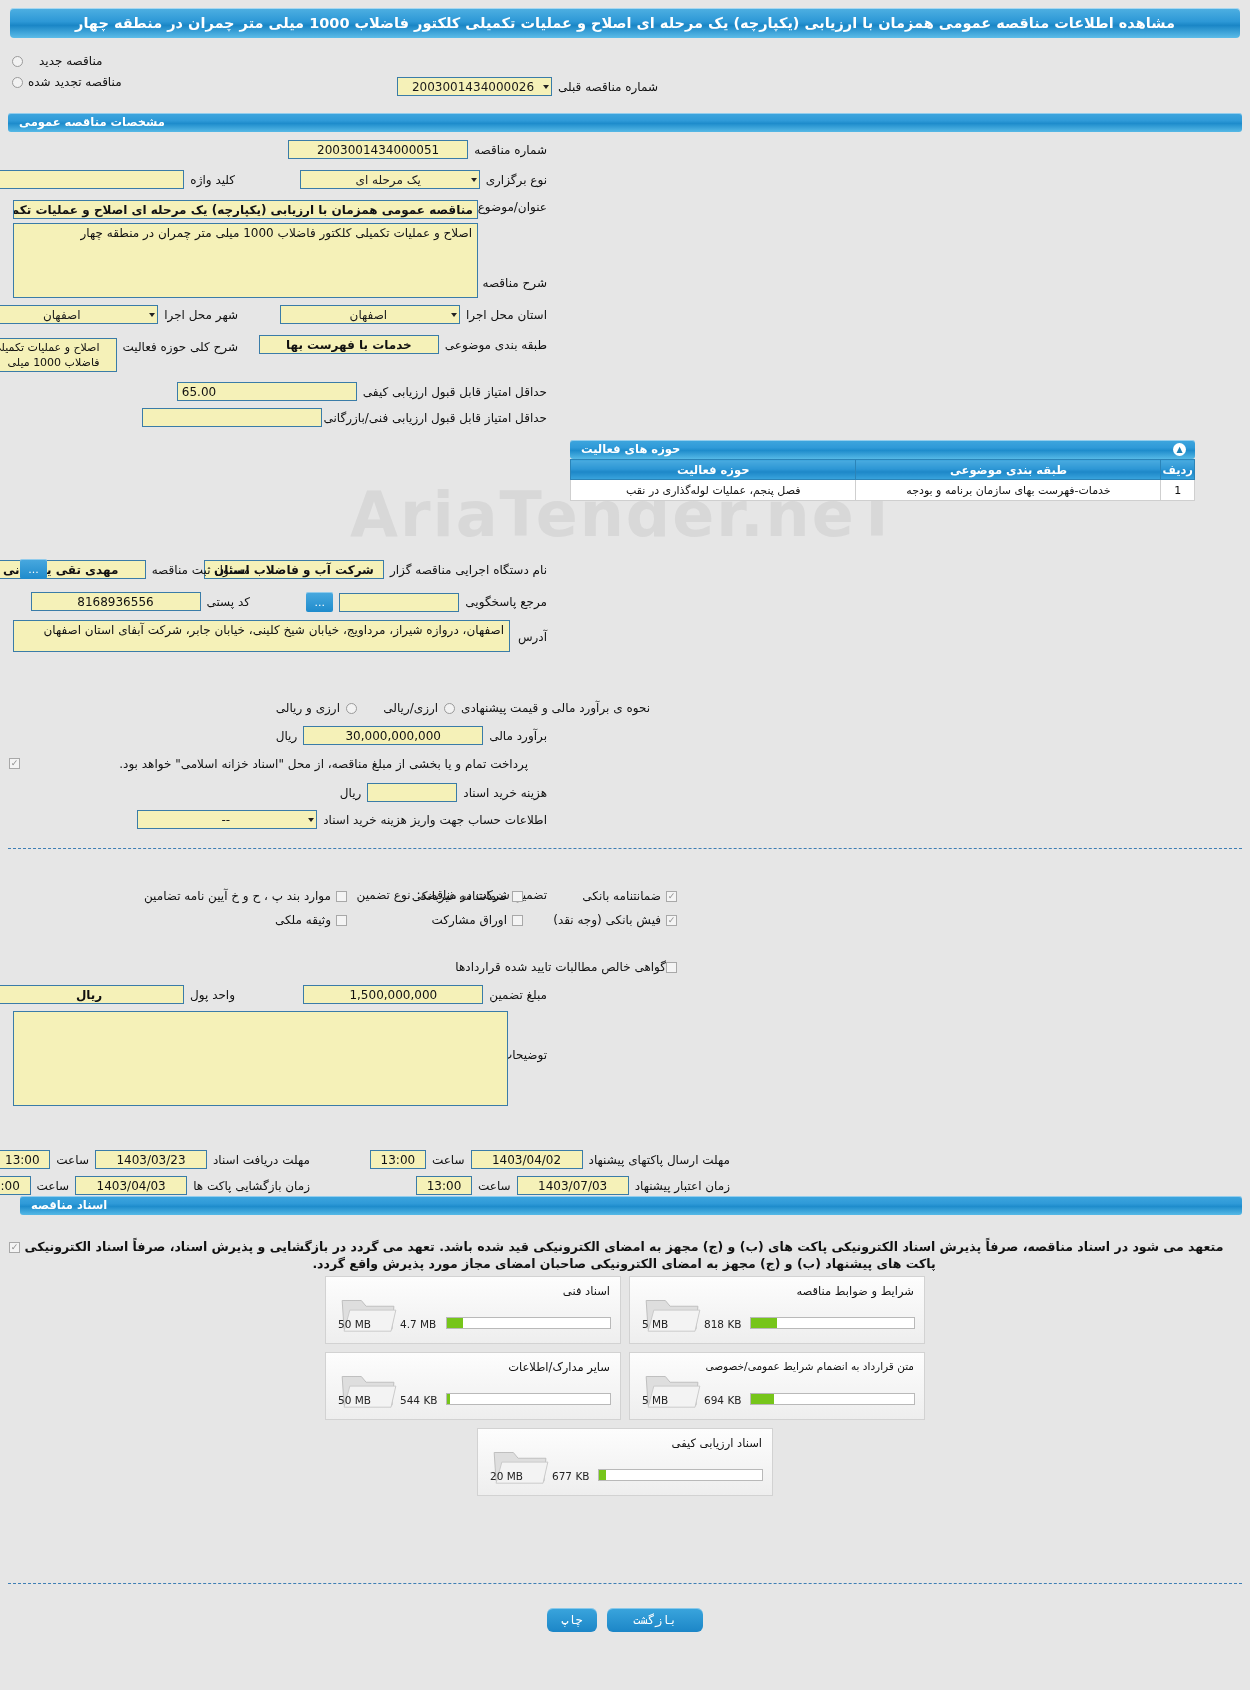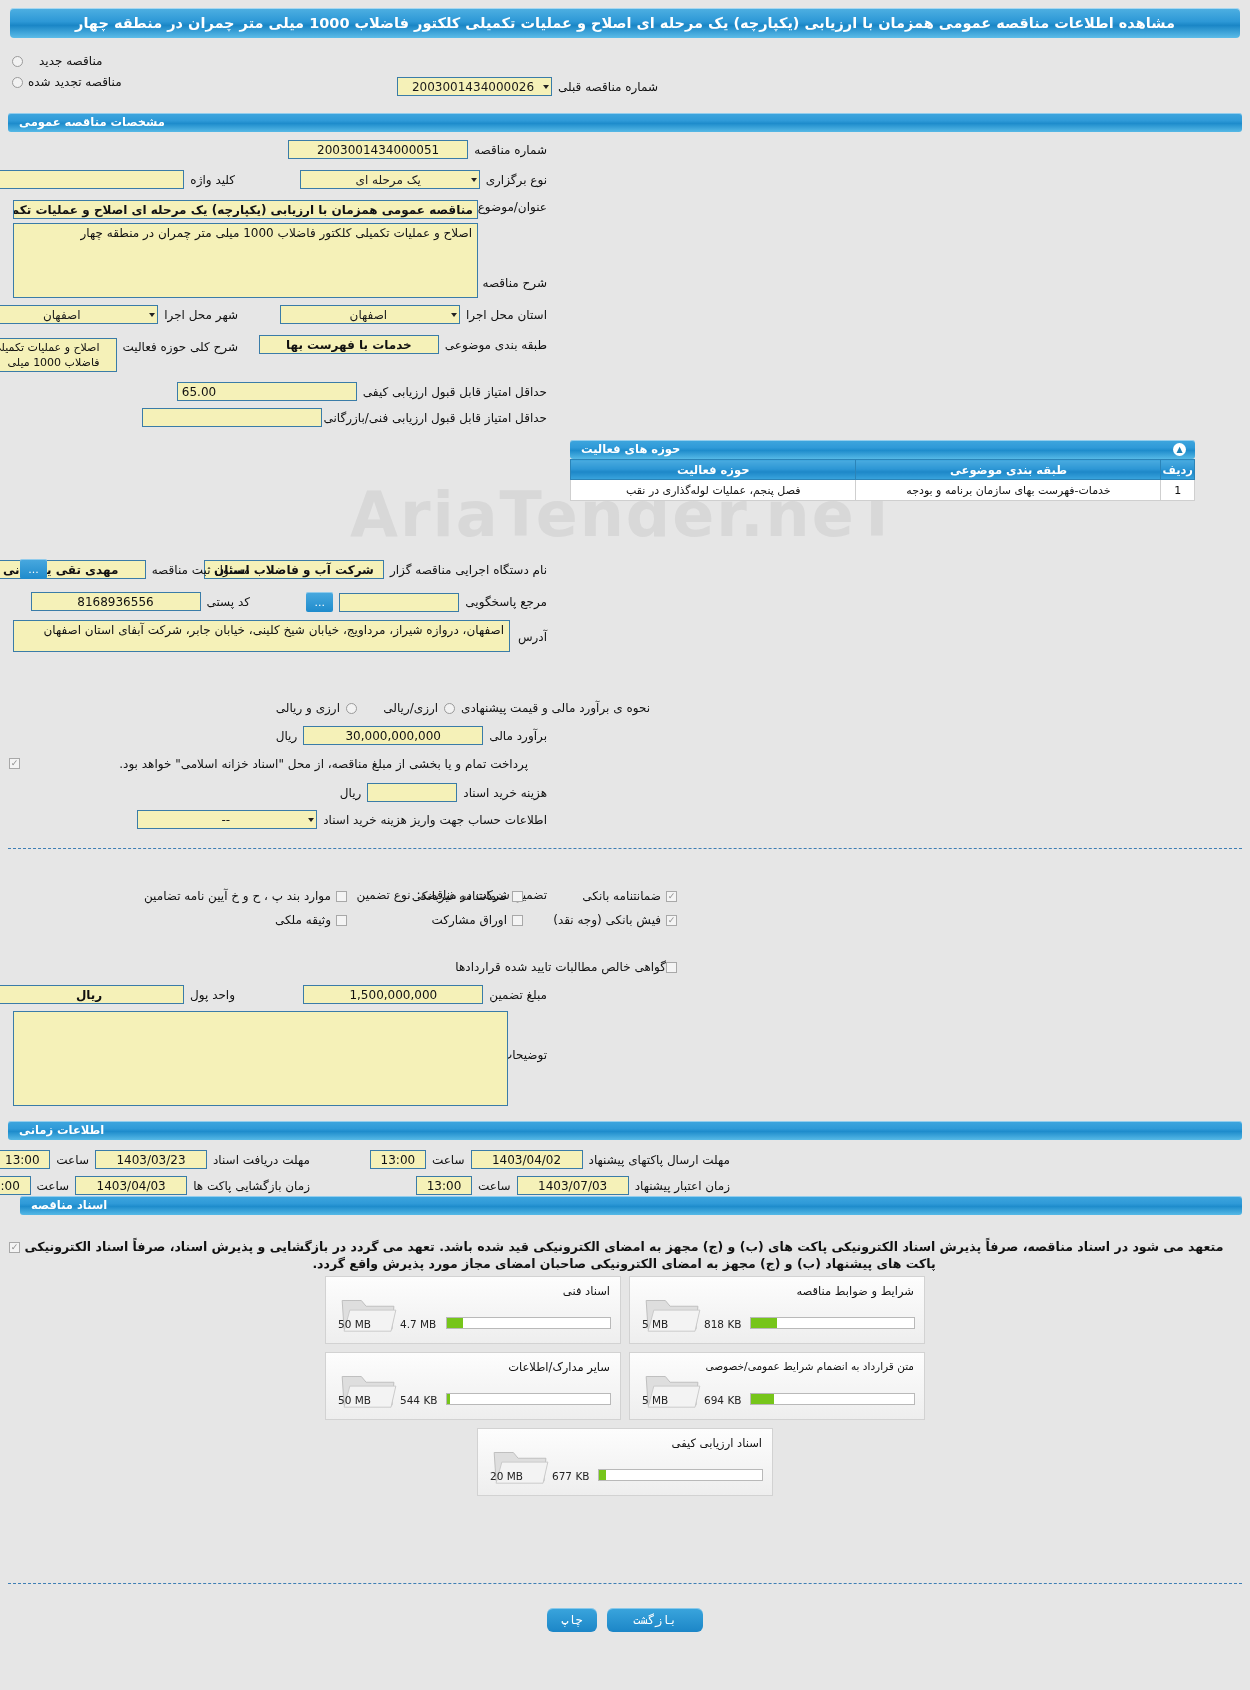--- a/index.html
+++ b/index.html
@@ -340,25 +340,20 @@
     <div class="fld" style="width:180px; justify-content:center; direction:ltr;">1,500,000,000</div>
   </div>
   <div class="row" style="position:absolute; top:977px; right:1015px; gap:6px;">
     <span class="lab">واحد پول</span>
     <div class="fld b" style="width:190px; justify-content:center;">ریال</div>
   </div>
 
   <span class="lab" style="position:absolute; top:1040px; right:703px;">توضیحات</span>
   <div class="ta" style="position:absolute; top:1003px; right:742px; width:495px; height:95px;"></div>
 
-  <div style="position:absolute; top:1113px; left:0; right:0;">
-    <div class="bar">
-      <span class="lbl">اطلاعات زمانی</span>
-    </div>
-  </div>
 
   <div class="row" style="position:absolute; top:1142px; right:940px; gap:6px;">
     <span class="lab">مهلت دریافت اسناد</span>
     <div class="fld" style="width:112px; justify-content:center; direction:ltr;">1403/03/23</div>
     <span class="lab">ساعت</span>
     <div class="fld" style="width:56px; justify-content:center; direction:ltr;">13:00</div>
   </div>
   <div class="row" style="position:absolute; top:1142px; right:520px; gap:6px;">
     <span class="lab">مهلت ارسال پاکتهای پیشنهاد</span>
     <div class="fld" style="width:112px; justify-content:center; direction:ltr;">1403/04/02</div>

